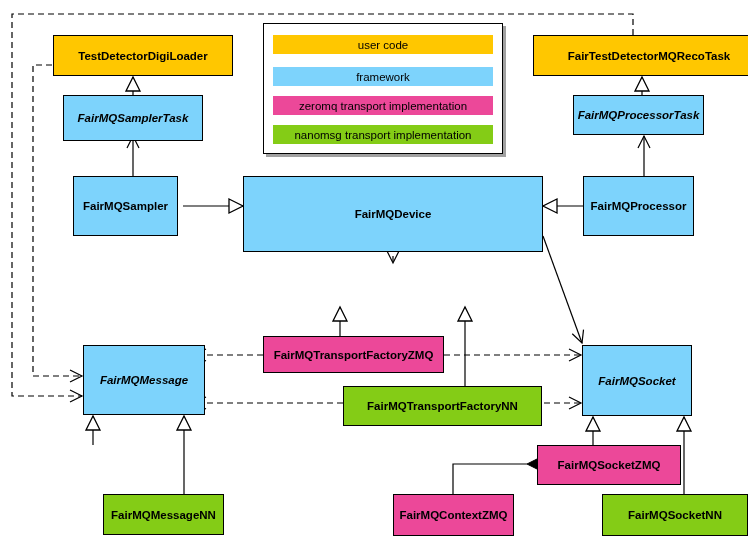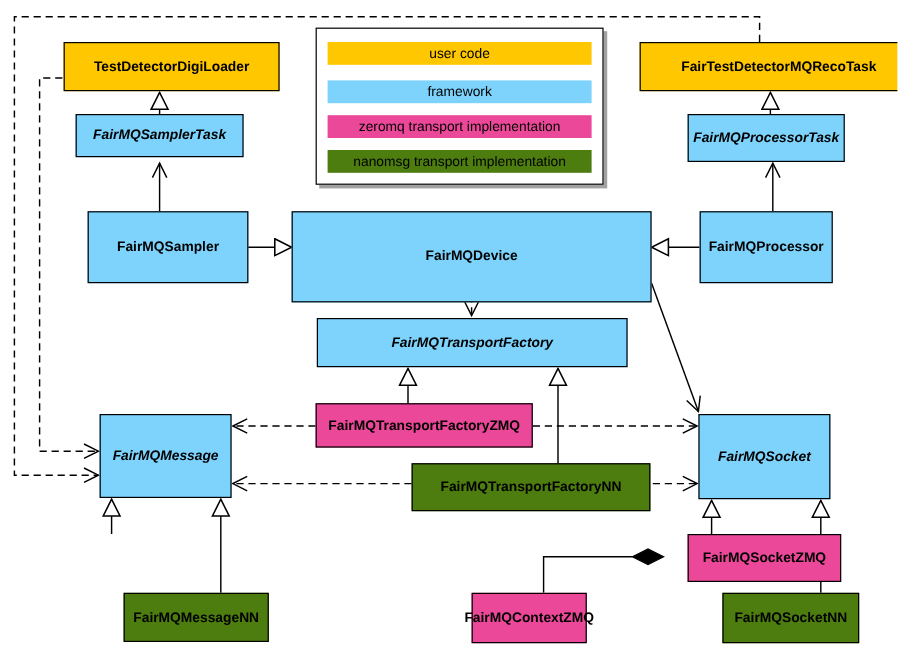--- a/index.html
+++ b/index.html
@@ -10,21 +10,21 @@
   #edges{position:absolute;left:0;top:0;width:748px;height:549px;}
   .node{
     position:absolute;display:flex;align-items:center;justify-content:center;
     border:1.3px solid #000;box-sizing:border-box;
     font-weight:bold;font-size:11.5px;color:#000;text-align:center;white-space:nowrap;
   }
   .abstract{font-style:italic;}
   .c-user{background:#ffc700;}
   .c-fw{background:#7dd3fc;}
   .c-zmq{background:#ec4899;}
-  .c-nn{background:#4d7c0f;text-align:center;}
+  .c-nn{background:#84cc16;text-align:center;}
   #legend{
     position:absolute;left:263px;top:23px;width:240px;height:131px;
     background:#fff;border:1.5px solid #000;box-sizing:border-box;
     box-shadow:3px 3px 0 rgba(145,145,145,0.85);
   }
   .legend-row{
     position:absolute;left:9px;width:220px;height:19px;
     display:flex;align-items:center;justify-content:center;
     font-size:11.5px;color:#000;white-space:nowrap;
   }
@@ -74,34 +74,33 @@
   <div id="legend">
     <div class="legend-row c-user" style="top:11px;">user code</div>
     <div class="legend-row c-fw" style="top:43px;">framework</div>
     <div class="legend-row c-zmq" style="top:72px;">zeromq transport implementation</div>
     <div class="legend-row c-nn" style="top:101px;">nanomsg transport implementation</div>
   </div>
 
   <div class="node c-user" style="left:53px;top:35px;width:180px;height:41px;">TestDetectorDigiLoader</div>
   <div class="node c-user" style="left:533px;top:35px;width:232px;height:41px;">FairTestDetectorMQRecoTask</div>
 
-  <div class="node c-fw abstract" style="left:63px;top:95px;width:140px;height:36px;">FairMQSamplerTask</div>
+  <div class="node c-fw abstract" style="left:63px;top:95px;width:140px;height:46px;">FairMQSamplerTask</div>
   <div class="node c-fw abstract" style="left:573px;top:95px;width:131px;height:40px;">FairMQProcessorTask</div>
 
-  <div class="node c-fw" style="left:73px;top:176px;width:134px;height:60px;">FairMQSampler</div>
+  <div class="node c-fw" style="left:73px;top:176px;width:105px;height:60px;">FairMQSampler</div>
   <div class="node c-fw" style="left:243px;top:176px;width:300px;height:76px;">FairMQDevice</div>
   <div class="node c-fw" style="left:583px;top:176px;width:111px;height:60px;">FairMQProcessor</div>
 
-  <div class="node c-fw abstract" style="left:264px;top:265px;width:259px;height:41px;">FairMQTransportFactory</div>
 
   <div class="node c-zmq" style="left:263px;top:336px;width:181px;height:37px;">FairMQTransportFactoryZMQ</div>
   <div class="node c-nn" style="left:343px;top:386px;width:199px;height:40px;">FairMQTransportFactoryNN</div>
 
-  <div class="node c-fw abstract" style="left:83px;top:345px;width:110px;height:70px;">FairMQMessage</div>
+  <div class="node c-fw abstract" style="left:83px;top:345px;width:122px;height:70px;">FairMQMessage</div>
   <div class="node c-fw abstract" style="left:582px;top:345px;width:110px;height:71px;">FairMQSocket</div>
 
   <div class="node c-nn" style="left:103px;top:494px;width:121px;height:41px;">FairMQMessageNN</div>
 
-  <div class="node c-zmq" style="left:573px;top:445px;width:128px;height:40px;">FairMQSocketZMQ</div>
-  <div class="node c-zmq" style="left:393px;top:494px;width:96px;height:42px;">FairMQContextZMQ</div>
-  <div class="node c-nn" style="left:602px;top:494px;width:114px;height:42px;">FairMQSocketNN</div>
+  <div class="node c-zmq" style="left:537px;top:445px;width:144px;height:40px;">FairMQSocketZMQ</div>
+  <div class="node c-zmq" style="left:393px;top:494px;width:121px;height:42px;">FairMQContextZMQ</div>
+  <div class="node c-nn" style="left:602px;top:494px;width:146px;height:42px;">FairMQSocketNN</div>
 
 </div>
 
 </body></html>

